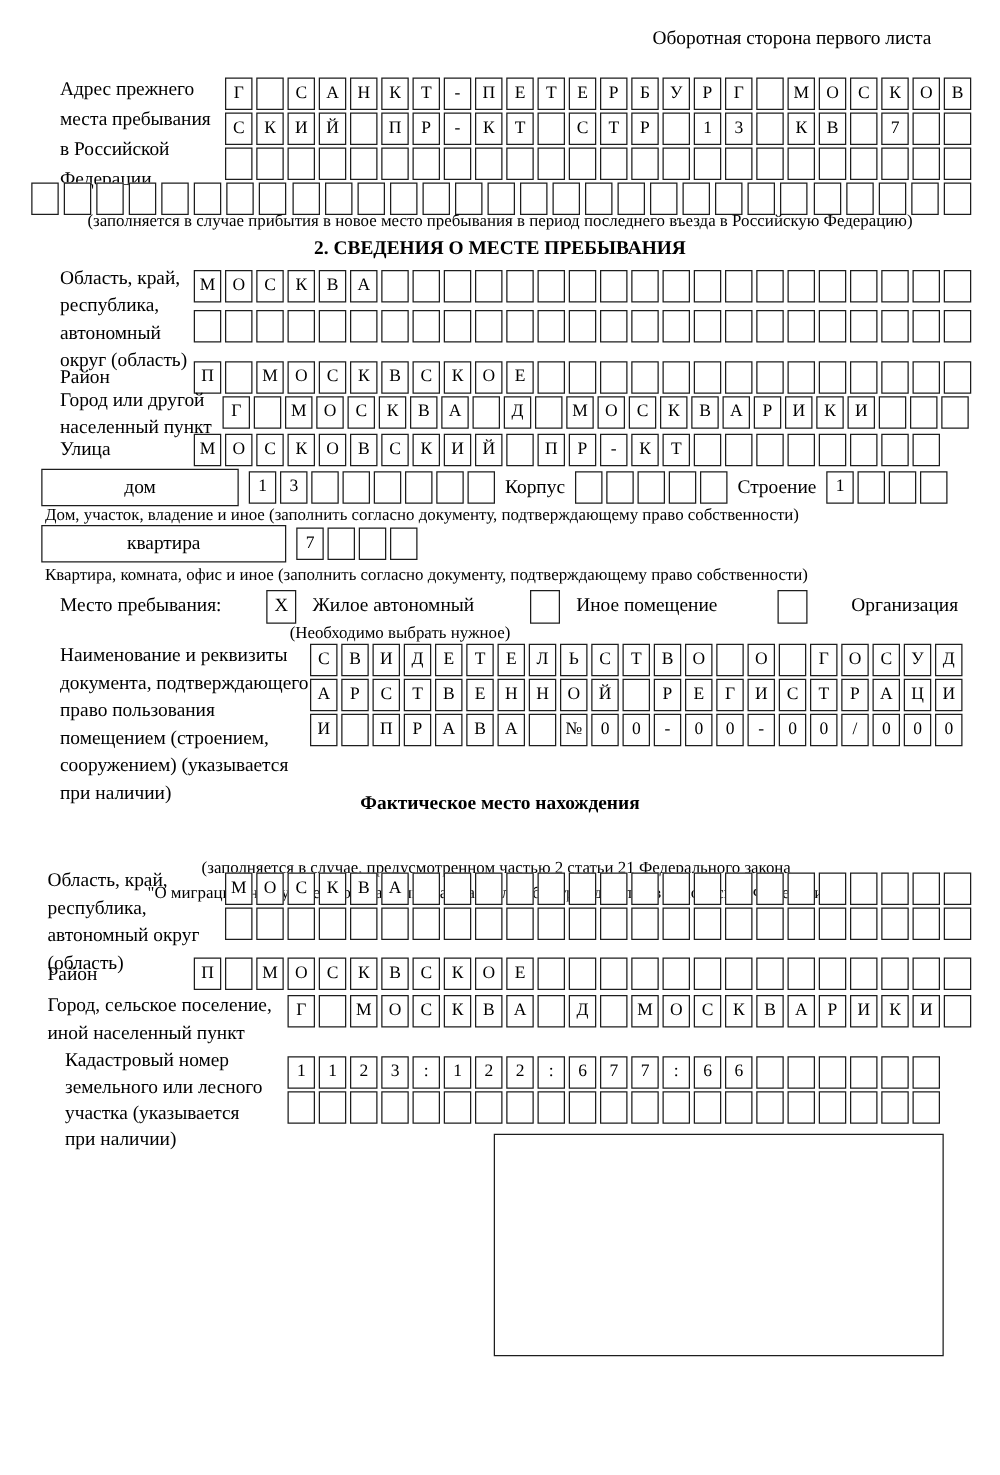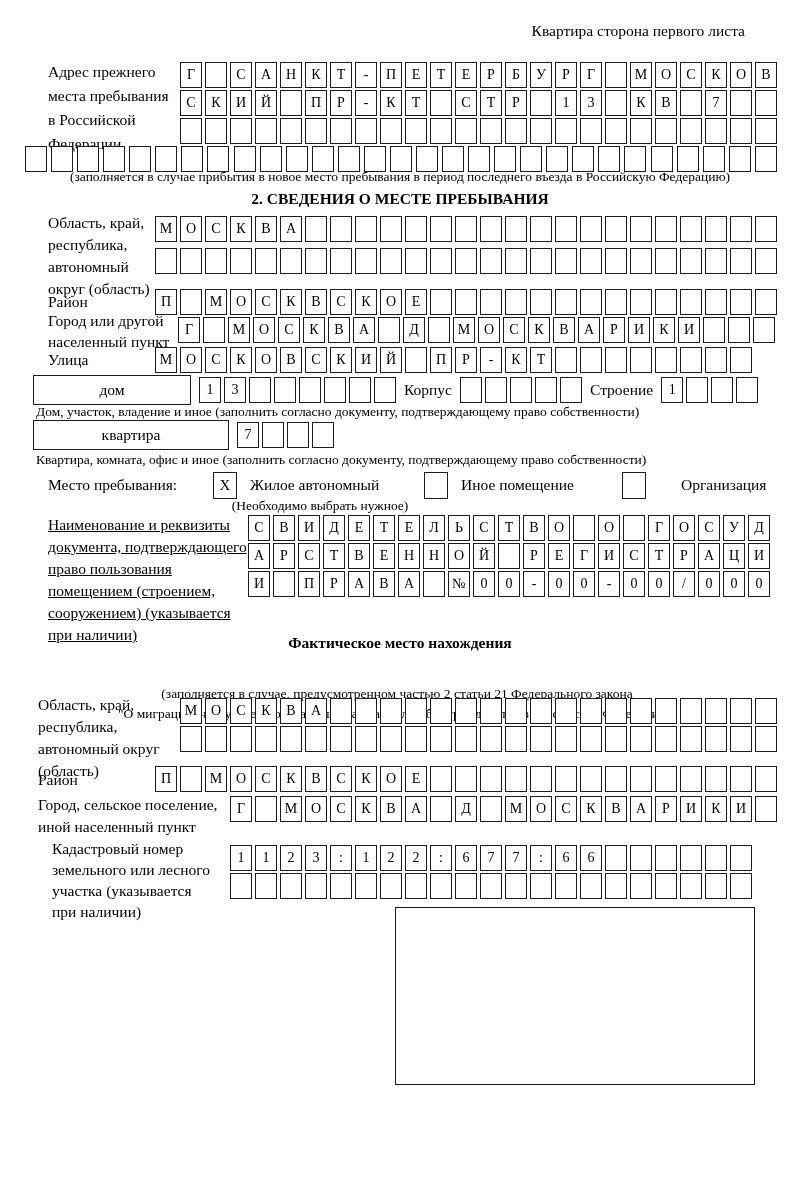--- a/index.html
+++ b/index.html
@@ -32,21 +32,21 @@
   }
   .inlbl{font-size:15.5px;white-space:nowrap;}
   .stampbox{border:1.5px solid #1d1d1d;background:#fff;}
   .cap{font-size:14.5px;line-height:21.5px;white-space:pre-line;}
 </style>
 </head>
 <body>
 
 <div class="page">
 
-  <div class="abs" style="right:55px;top:22px;font-size:15.5px;">Квартира сторона первого листа</div>
+  <div class="abs" style="right:55px;top:22px;font-size:15.5px;">Оборотная сторона первого листа</div>
 
   <div class="abs lbl lh24" style="left:48px;top:60px;width:140px;">Адрес прежнего
 места пребывания
 в Российской
 Федерации</div>
   <div class="cellrow" style="left:180px;top:62px;width:597px;">
       <span class="c">Г</span>
       <span class="c"></span>
       <span class="c">С</span>
       <span class="c">А</span>
@@ -346,21 +346,21 @@
 
   <div class="abs inlbl" style="left:48px;top:476px;">Место пребывания:</div>
   <div class="abs cb" style="left:213px;top:472px;">X</div>
   <div class="abs inlbl" style="left:250px;top:476px;">Жилое автономный</div>
   <div class="abs cb" style="left:424px;top:472px;"></div>
   <div class="abs inlbl" style="left:461px;top:476px;">Иное помещение</div>
   <div class="abs cb" style="left:622px;top:472px;"></div>
   <div class="abs inlbl" style="left:681px;top:476px;">Организация</div>
   <div class="abs note center" style="left:155px;top:498px;width:330px;">(Необходимо выбрать нужное)</div>
 
-  <div class="abs lbl" style="left:48px;top:514px;width:210px;text-decoration:underline;">Наименование и реквизиты
+  <div class="abs lbl" style="left:48px;top:514px;width:210px;">Наименование и реквизиты
 документа, подтверждающего
 право пользования
 помещением (строением,
 сооружением) (указывается
 при наличии)</div>
   <div class="cellrow" style="left:248px;top:515px;width:522px;">
       <span class="c">С</span>
       <span class="c">В</span>
       <span class="c">И</span>
       <span class="c">Д</span>

